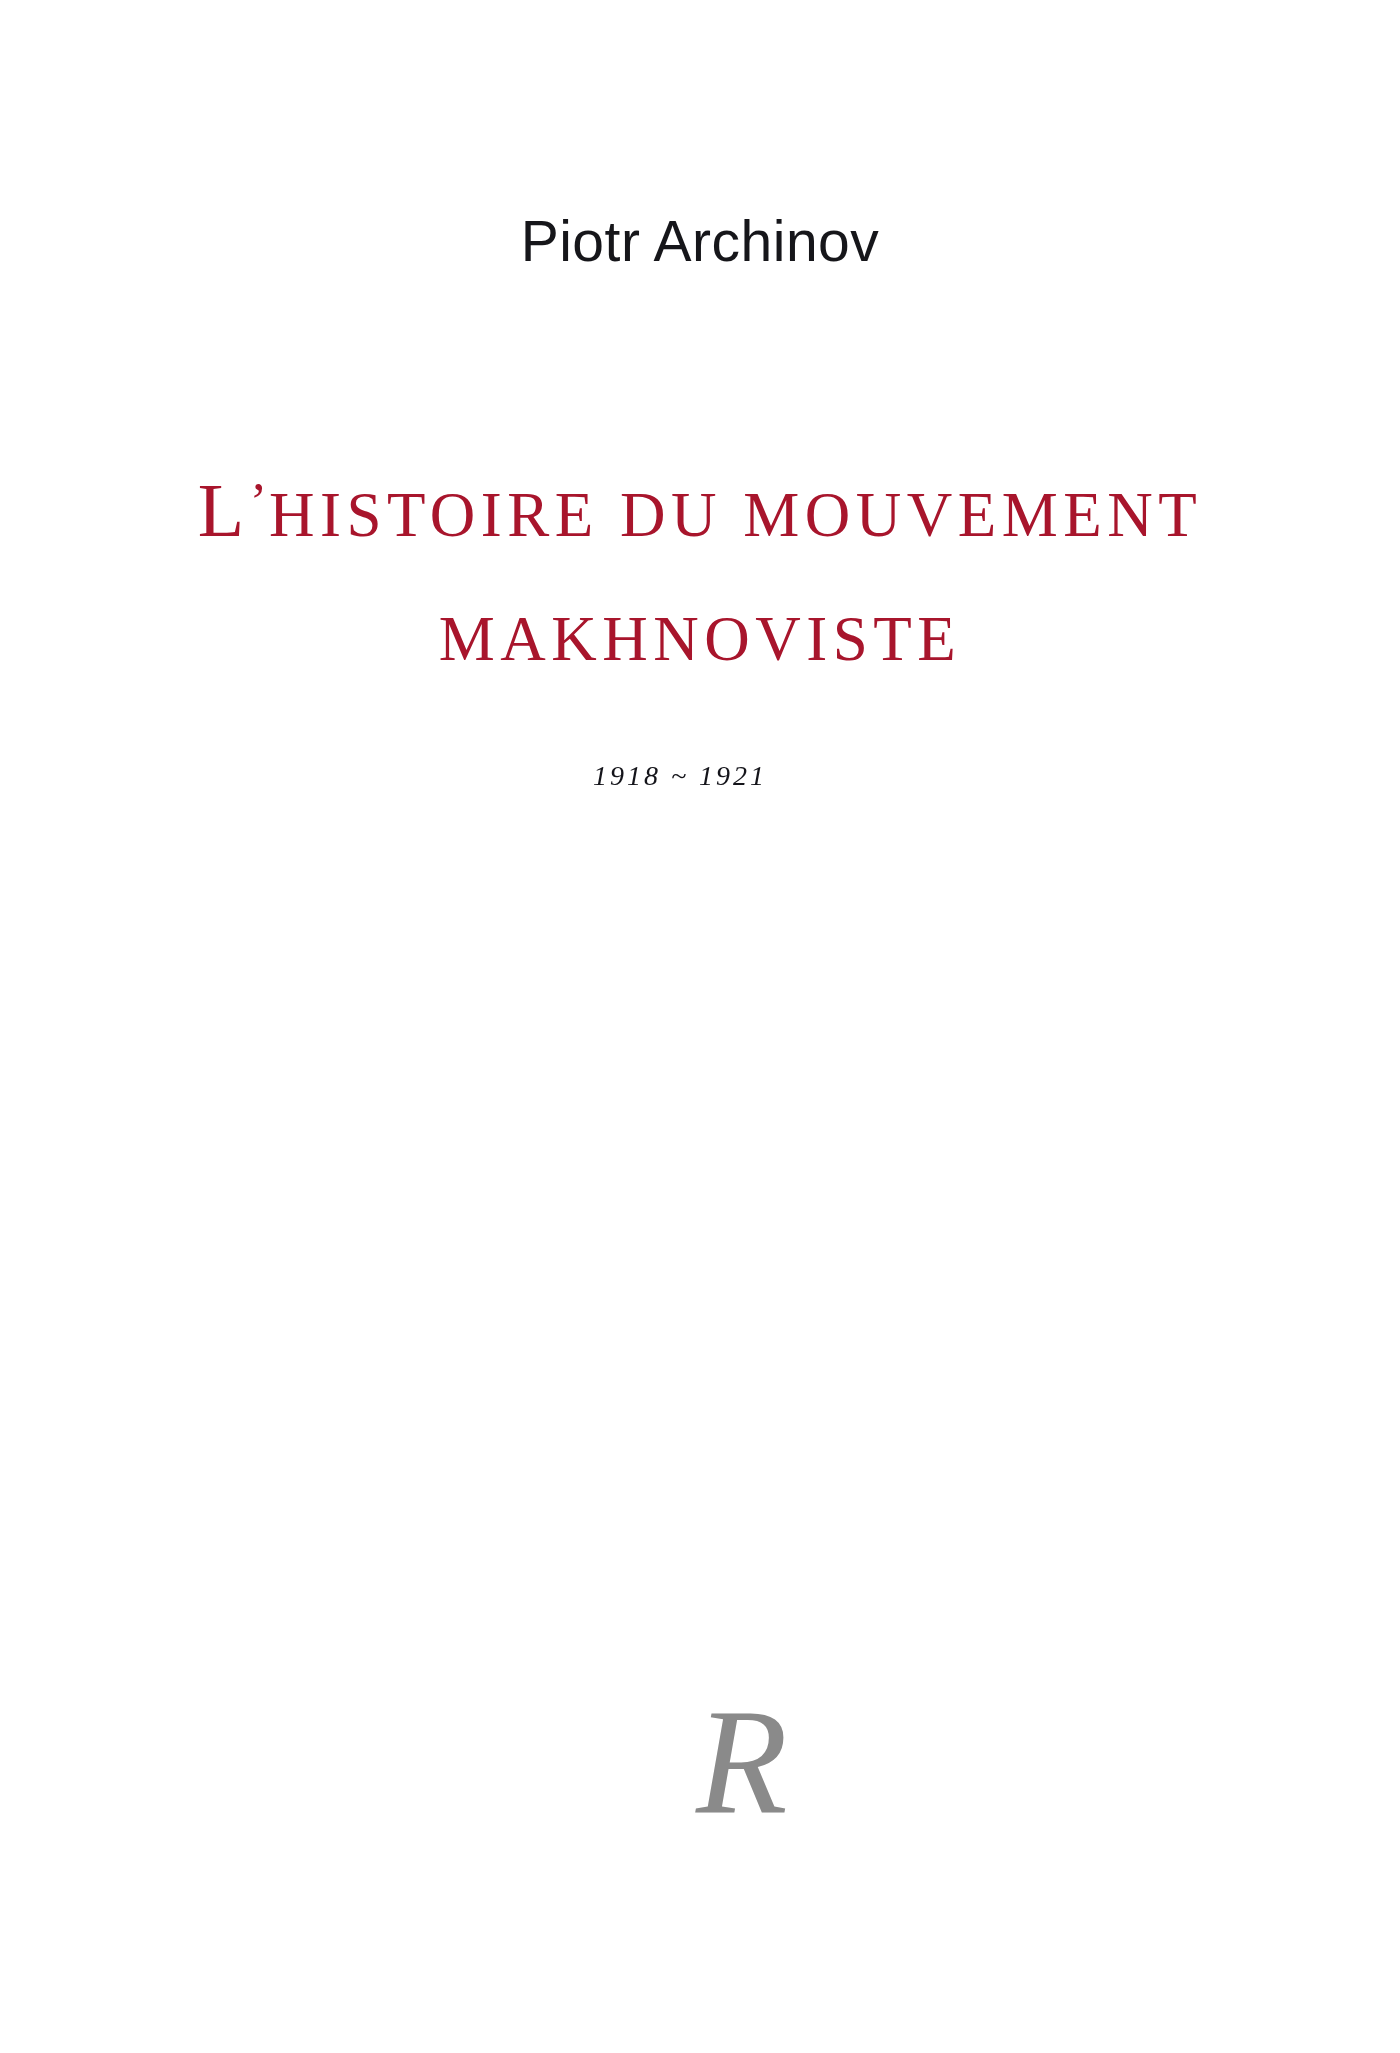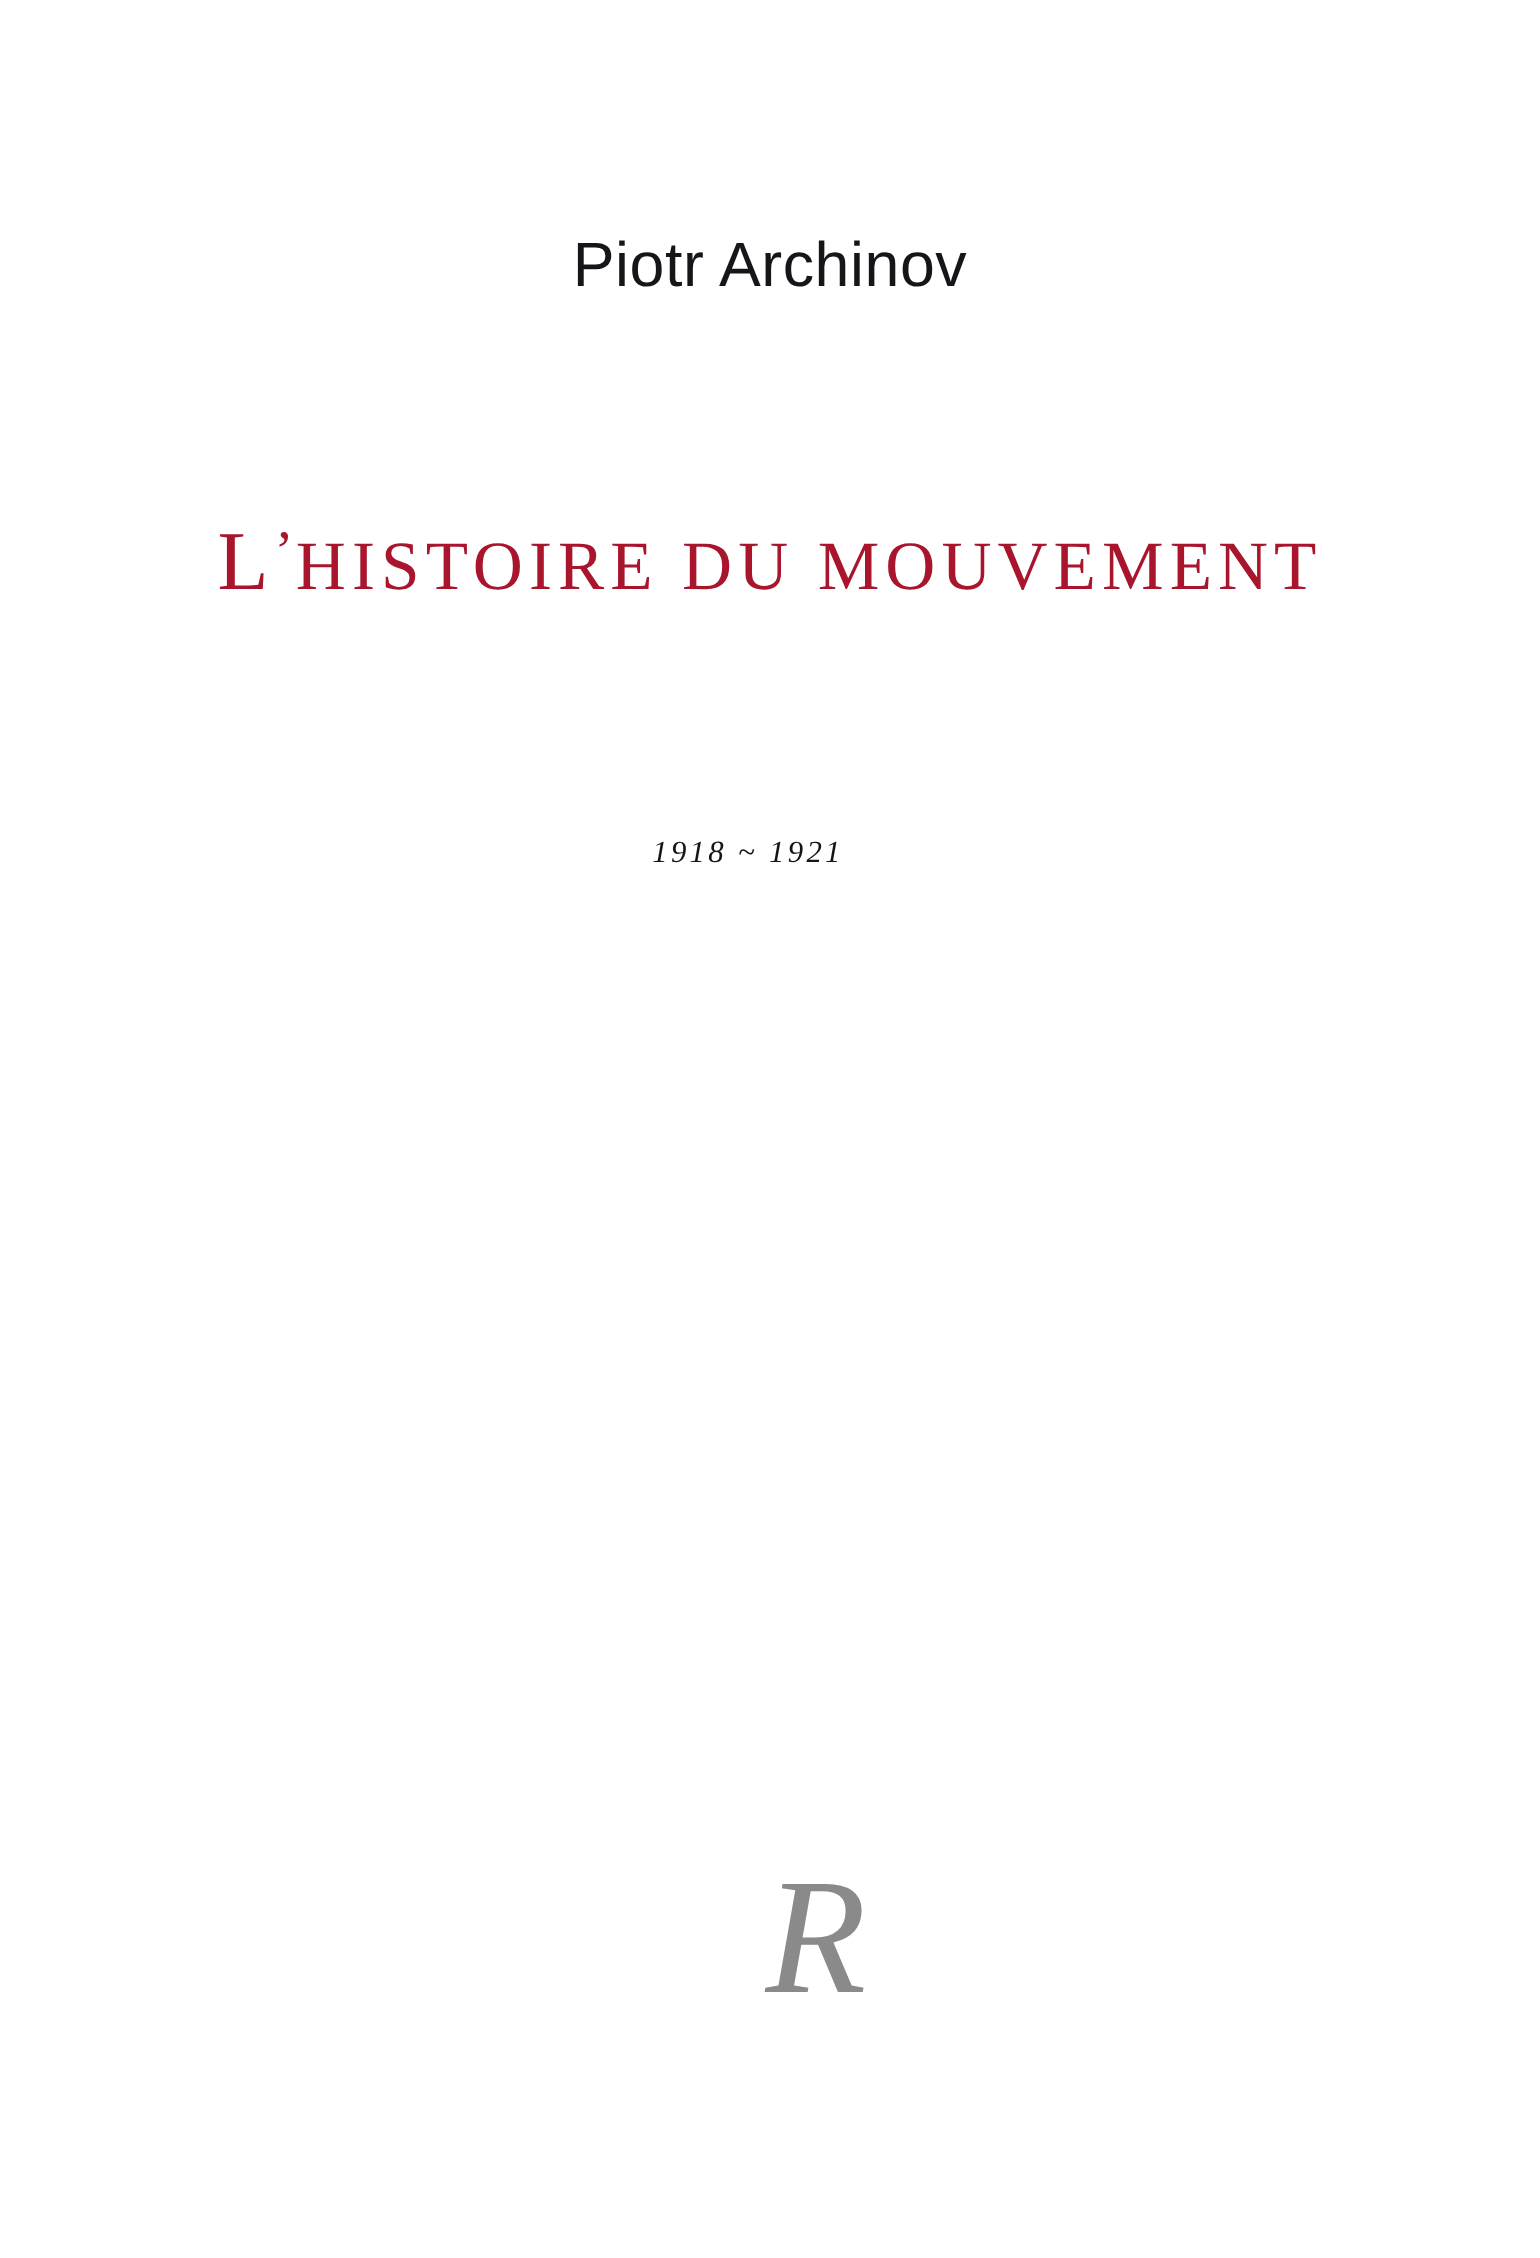--- a/index.html
+++ b/index.html
@@ -117,20 +117,21 @@
 </style>
 </head>
 <body>
 
 <div class="page">
 
   <div class="author">Piotr Archinov</div>
 
   <div class="title-block">
     <div class="title-line"><span class="small-caps-lead">L</span><span class="apos">’</span><span>HISTOIRE DU MOUVEMENT</span></div>
+    <div class="title-line">MAKHNOVISTE</div>
   </div>
 
   <div class="dates">1918  ~  1921</div>
 
   <div class="publisher">
     <span class="publisher-inner">
       <span class="pub-r">R</span>
     </span>
   </div>
 

